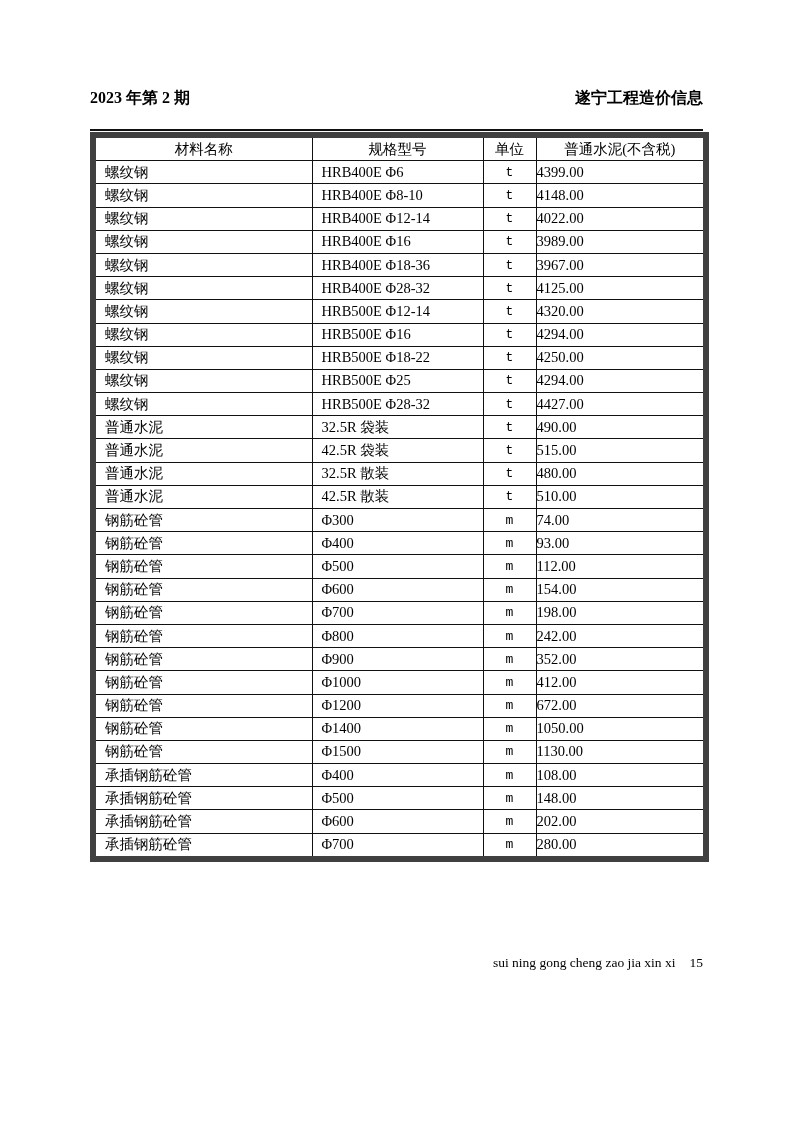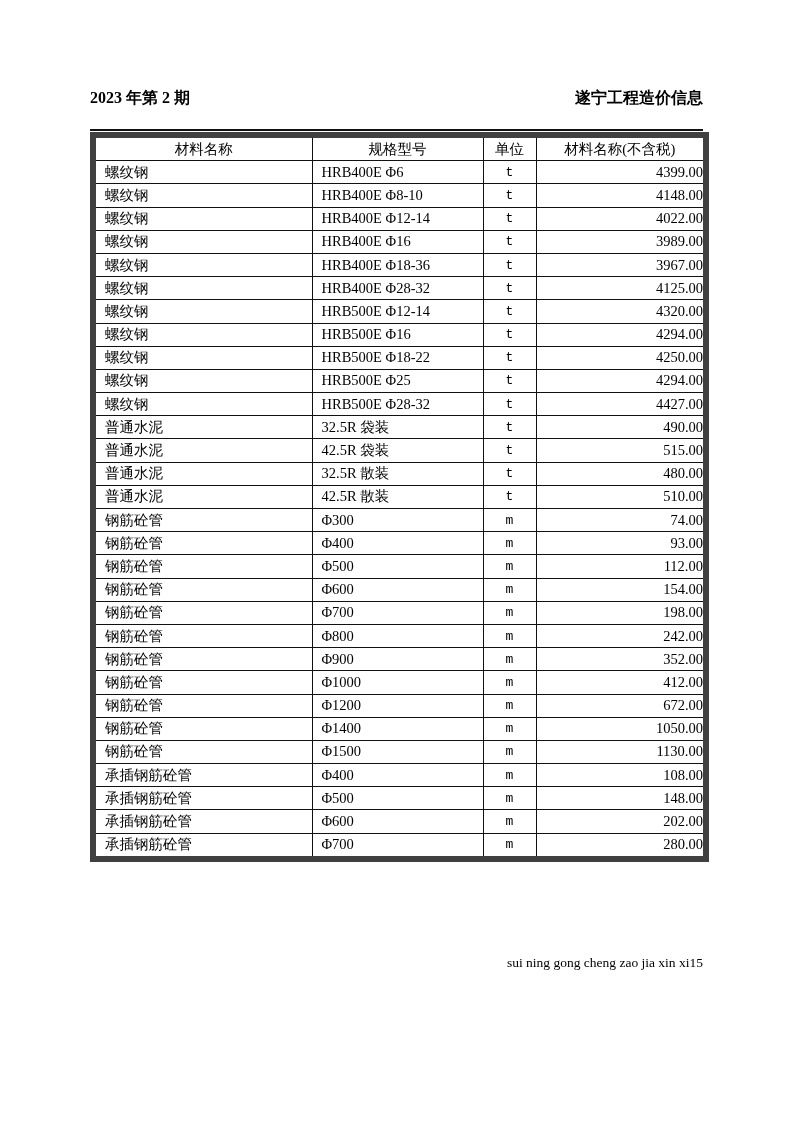--- a/index.html
+++ b/index.html
@@ -57,30 +57,31 @@
   .doc-table td.c0, .doc-table td.c1 {
     text-align: left;
     padding-left: 9px;
   }
   .doc-table td.c2 {
     text-align: center;
     font-family: "Liberation Mono", "DejaVu Sans Mono", monospace;
     font-size: 13px;
   }
   .doc-table td.c3 {
-    text-align: right;
+    text-align: left;
   }
   .page-footer {
     position: absolute;
     right: 90px;
     top: 955px;
     font-size: 13.5px;
     text-align: right;
   }
   .page-footer .page-num {
+    margin-left: 14px;
   }
 </style>
 </head>
 <body>
 
 <div class="page-header">
   <span>2023 年第 2 期</span>
   <span>遂宁工程造价信息</span>
 </div>
 
@@ -89,21 +90,21 @@
     <col class="col-material">
     <col class="col-spec">
     <col class="col-unit">
     <col class="col-price">
   </colgroup>
   <thead>
     <tr>
       <th>材料名称</th>
       <th>规格型号</th>
       <th>单位</th>
-      <th>材料名称(不含税)</th>
+      <th>普通水泥(不含税)</th>
     </tr>
   </thead>
   <tbody>
       <tr>
         <td class="c0">螺纹钢</td>
         <td class="c1">HRB400E Φ6</td>
         <td class="c2">t</td>
         <td class="c3">4399.00</td>
       </tr>
       <tr>

